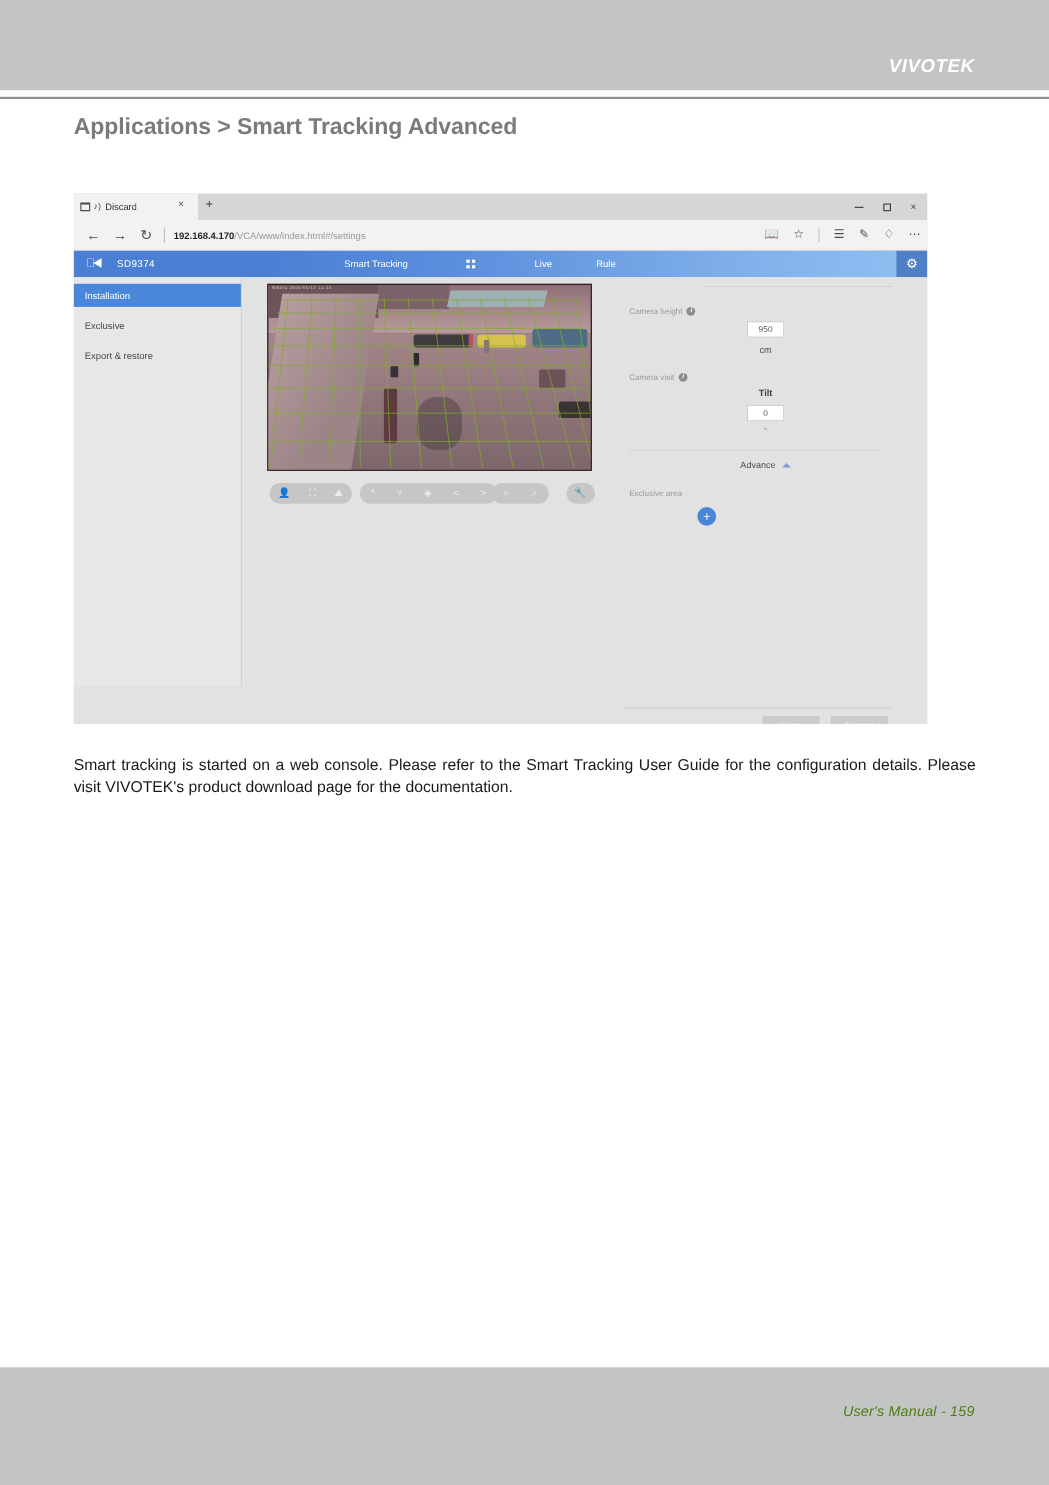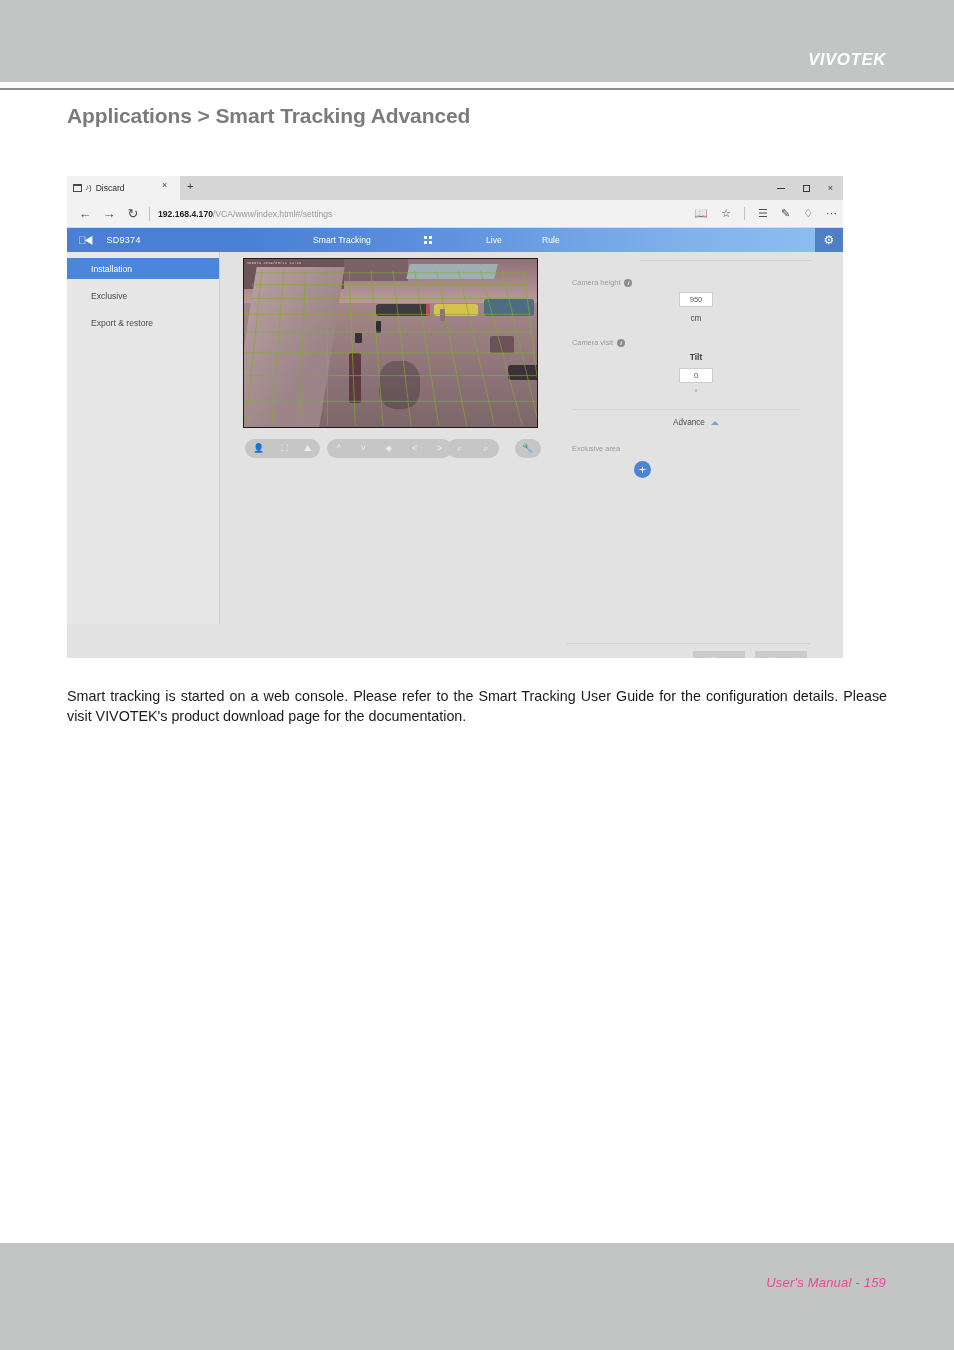--- a/index.html
+++ b/index.html
@@ -41,21 +41,21 @@
     position: absolute;
     left: 0; top: 1243px;
     width: 954px; height: 107px;
     background: #c3c4c4;
   }
   .footer-text {
     position: absolute;
     right: 68px; top: 1275px;
     font-size: 13px;
     font-style: italic;
-    color: #ec4899;
+    color: #4d7c0f;
     letter-spacing: 0.2px;
   }
 
   
   .doc-title {
     position: absolute;
     left: 67px; top: 104px;
     font-size: 21px;
     font-weight: bold;
     color: #7b7b7b;
@@ -275,21 +275,21 @@
     width: 152px; height: 372px;
     background: #e7e7e7;
     border-right: 1px solid #cfcfcf;
   }
   .side-item {
     height: 21px;
     display: flex;
     align-items: center;
     font-size: 8.6px;
     color: #4a4a4a;
-    padding-left: 24px;
+    padding-left: 10px;
     box-sizing: border-box;
   }
   .side-item.active {
     background: #4a87da;
     color: #ffffff;
   }
   .side-spacer { height: 6px; }
 
   
   .video-col {

